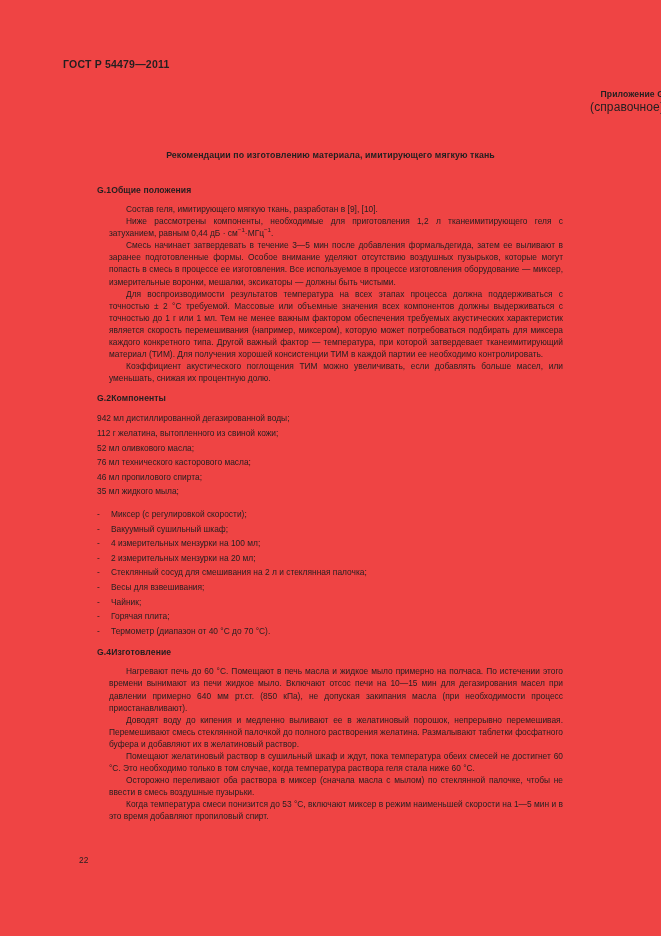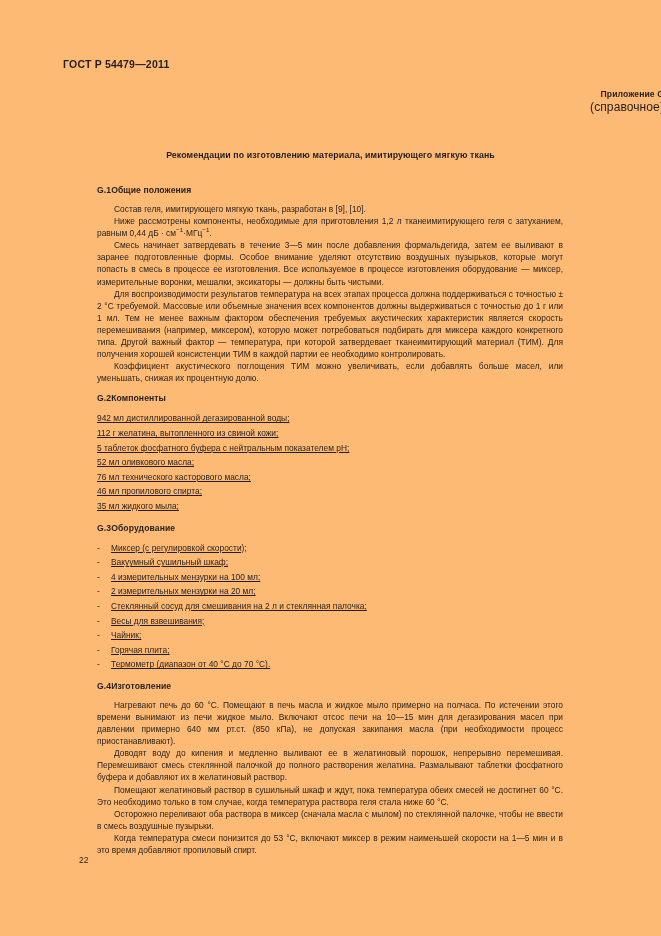--- a/index.html
+++ b/index.html
@@ -11,21 +11,21 @@
   body {
     font-family: "Liberation Sans", sans-serif;
     color: #231f20;
     -webkit-font-smoothing: antialiased;
   }
   .page {
     position: relative;
     width: 661px;
     height: 936px;
     margin: 0 auto;
-    background: #fdba74;
+    background: #ef4444;
     overflow: hidden;
     box-sizing: border-box;
   }
 
   
   .doc-header {
     position: absolute;
     left: 63px;
     top: 58px;
     font-size: 10.5px;
@@ -76,36 +76,35 @@
   h3.section {
     margin: 0 0 7px 0;
     font-size: 8.6px;
     font-weight: bold;
     letter-spacing: 0.1px;
     line-height: 12px;
   }
   h3.section .num { }
 
   p.para {
-    margin: 0 0 0 0;
+    margin: 0 0 0 12px;
     font-size: 8.4px;
     line-height: 12.1px;
     text-align: justify;
     text-indent: 17px;
     letter-spacing: 0.01px;
     -webkit-hyphens: none;
     hyphens: none;
   }
   .gap-m { height: 8px; }
 
   ul.plain, ul.dashed {
     margin: 0;
     padding: 0;
     list-style: none;
-    text-decoration: underline;
   }
   ul.plain li {
     font-size: 8.4px;
     line-height: 14.6px;
     letter-spacing: 0.01px;
   }
   ul.dashed li {
     font-size: 8.4px;
     line-height: 14.6px;
     letter-spacing: 0.01px;
@@ -165,32 +164,28 @@
 
     <div class="gap-m"></div>
 
     <h3 class="section">
       <span class="num">G.2</span><span>Компоненты</span>
     </h3>
 
     <ul class="plain">
       <li>942 мл дистиллированной дегазированной воды;</li>
       <li>112 г желатина, вытопленного из свиной кожи;</li>
-      <li>5 таблеток фосфатного буфера с нейтральным показателем pH;</li>
       <li>52 мл оливкового масла;</li>
       <li>76 мл технического касторового масла;</li>
       <li>46 мл пропилового спирта;</li>
       <li>35 мл жидкого мыла;</li>
     </ul>
 
     <div class="gap-m"></div>
 
-    <h3 class="section">
-      <span class="num">G.3</span><span>Оборудование</span>
-    </h3>
 
     <ul class="dashed">
       <li><span class="dash">-</span><span>Миксер (с регулировкой скорости);</span></li>
       <li><span class="dash">-</span><span>Вакуумный сушильный шкаф;</span></li>
       <li><span class="dash">-</span><span>4 измерительных мензурки на 100 мл;</span></li>
       <li><span class="dash">-</span><span>2 измерительных мензурки на 20 мл;</span></li>
       <li><span class="dash">-</span><span>Стеклянный сосуд для смешивания на 2 л и стеклянная палочка;</span></li>
       <li><span class="dash">-</span><span>Весы для взвешивания;</span></li>
       <li><span class="dash">-</span><span>Чайник;</span></li>
       <li><span class="dash">-</span><span>Горячая плита;</span></li>

